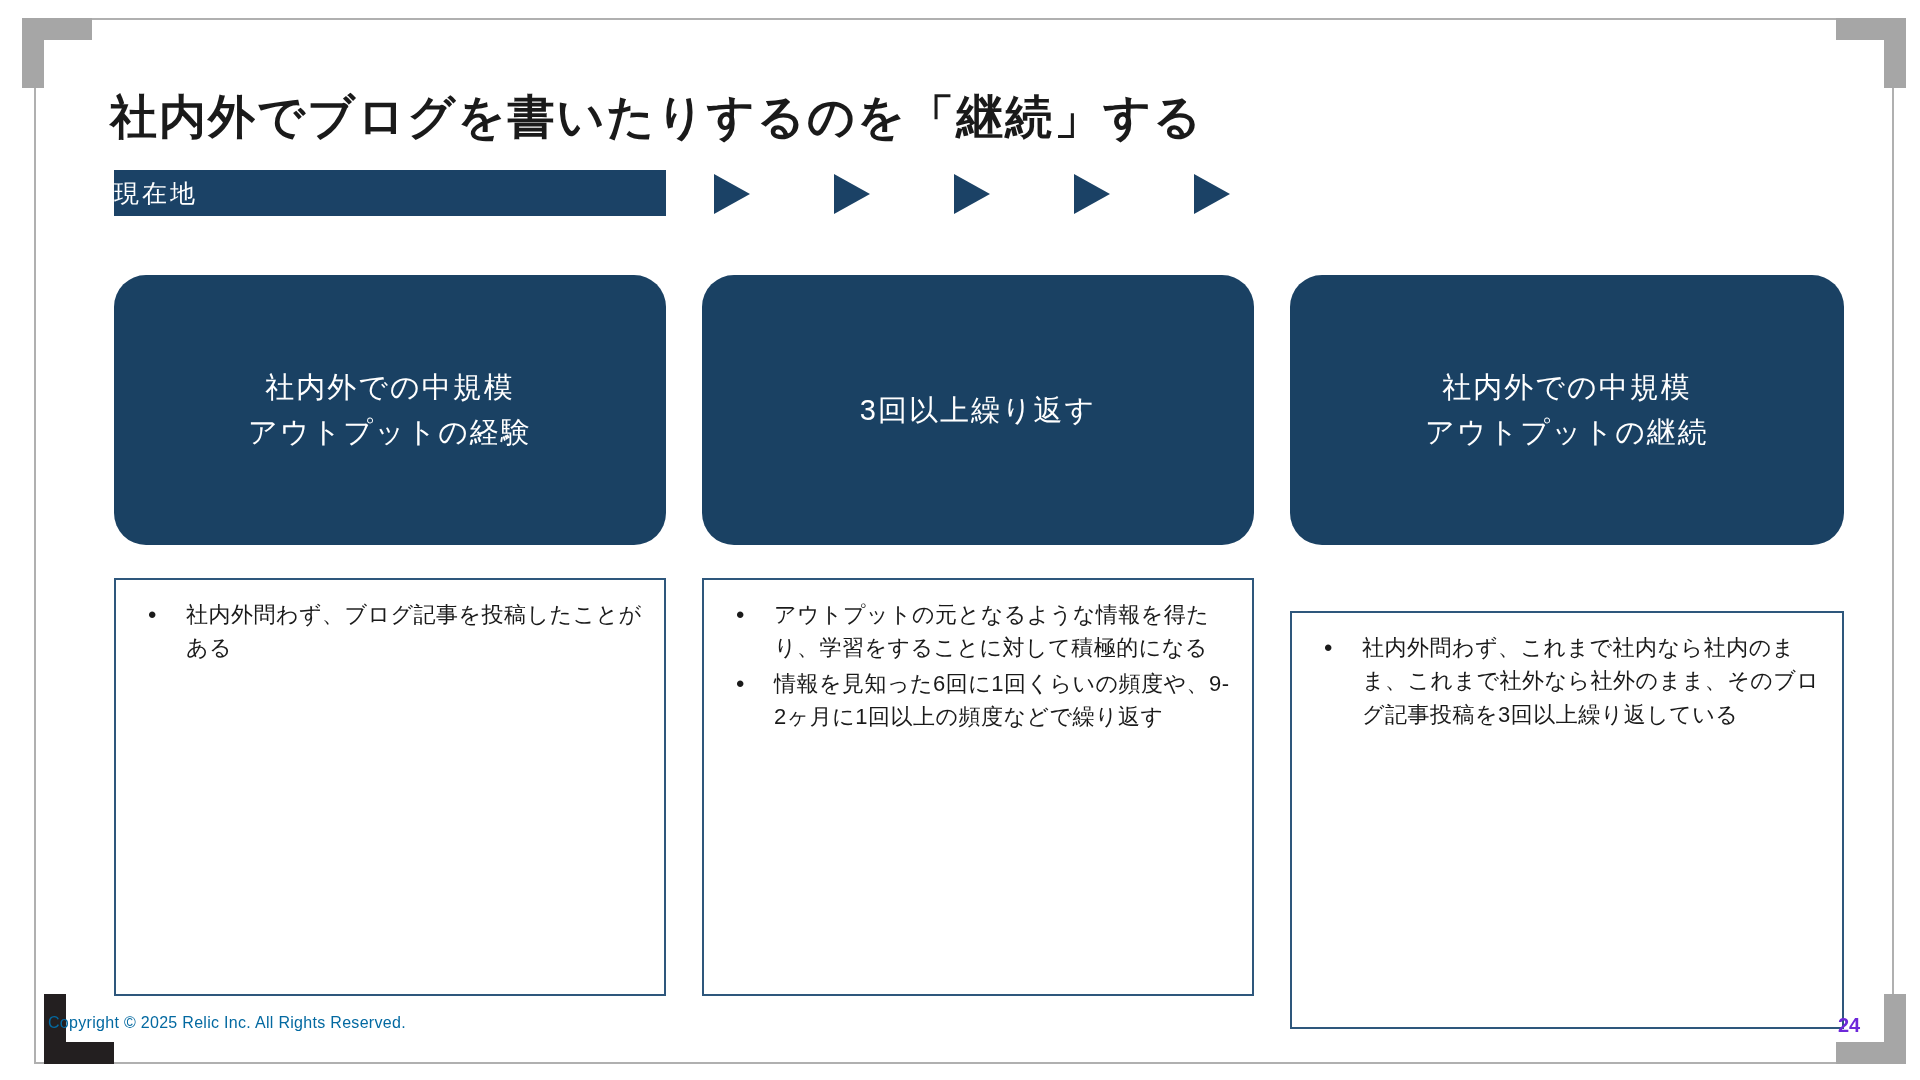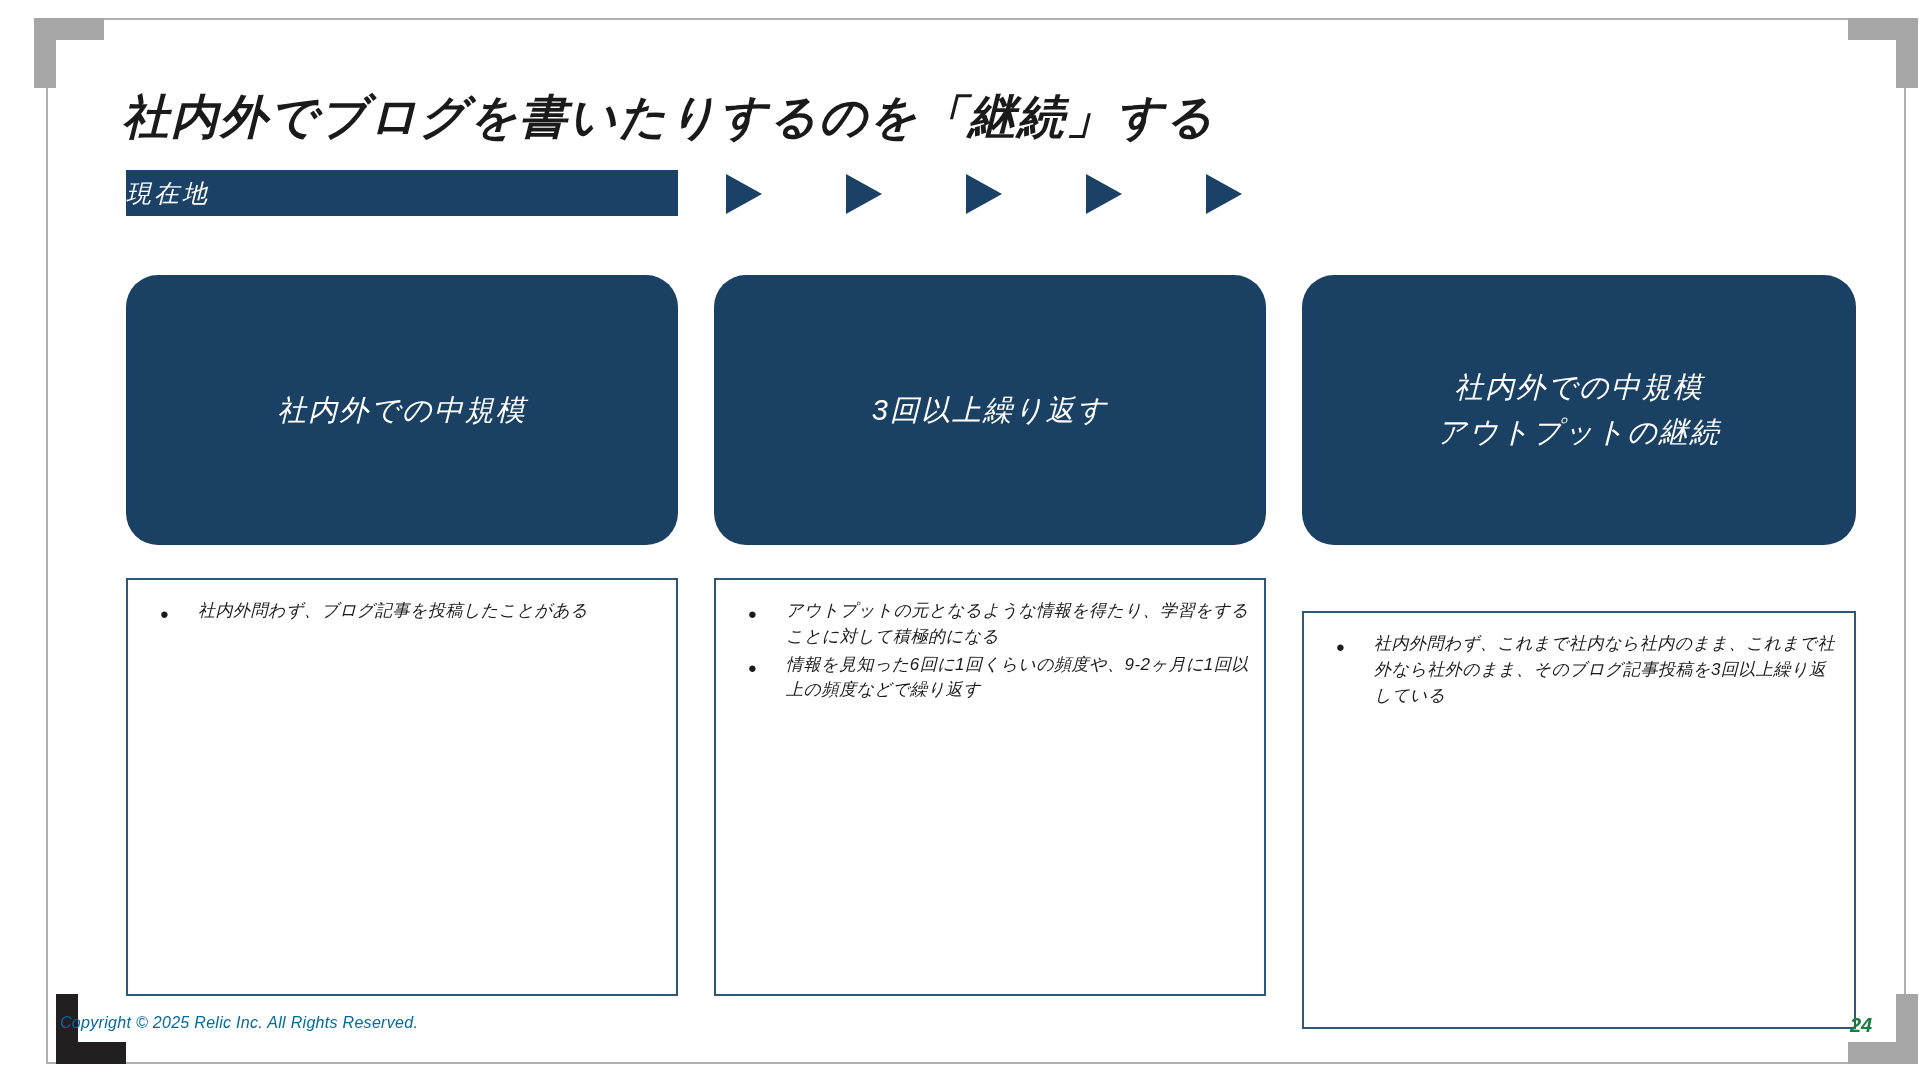--- a/index.html
+++ b/index.html
@@ -10,25 +10,24 @@
   body {
     width: 1920px;
     height: 1080px;
     font-family: "Liberation Sans", "DejaVu Sans", sans-serif;
     overflow: hidden;
     position: relative;
   }
 
   #slide {
     position: absolute;
-    left: 16px; top: 0;
+    left: 4px; top: 0;
     width: 1583px;
     height: 1080px;
     background: #ffffff;
-    font-style: italic;
   }
 
   
   .frame-line {
     position: absolute;
     background: #b0b0b0;
   }
   .frame-top    { left: 30px;  top: 18px;   width: 1860px; height: 2px; }
   .frame-bottom { left: 30px;  top: 1062px; width: 1860px; height: 2px; }
   .frame-left   { left: 30px;  top: 18px;   width: 2px;  height: 1046px; }
@@ -147,21 +146,21 @@
   #detail-panel-2 { left: 1286px; width: 554px; margin-top: 33px; }
 
   .bullet-list {
     margin: 0;
     padding: 0;
     list-style: none;
   }
   .bullet-item {
     position: relative;
     padding-left: 52px;
-    font-size: 17px;
+    font-size: 22px;
     line-height: 1.52;
     color: #1a1a1a;
     letter-spacing: 0.5px;
     margin-bottom: 2px;
   }
   .bullet-item::before {
     content: "\2022";
     position: absolute;
     left: 14px;
     top: -1px;
@@ -177,21 +176,21 @@
     font-size: 16px;
     color: #0369a1;
     letter-spacing: 0.3px;
   }
   #page-number {
     position: absolute;
     left: 1834px;
     top: 1014px;
     font-size: 20px;
     font-weight: bold;
-    color: #15803d;
+    color: #6d28d9;
   }
 </style>
 </head>
 <body>
 
 <div id="slide">
 
   <div class="frame-line frame-top"></div>
   <div class="frame-line frame-bottom"></div>
   <div class="frame-line frame-left"></div>
@@ -225,20 +224,21 @@
     <div class="arrow arrow-1"></div>
     <div class="arrow arrow-2"></div>
     <div class="arrow arrow-3"></div>
     <div class="arrow arrow-4"></div>
   </div>
 
 
   <div class="stage-box" id="stage-box-0">
     <div>
       <span class="boxline">社内外での中規模</span>
+      <span class="boxline">アウトプットの経験</span>
     </div>
   </div>
   <div class="stage-box" id="stage-box-1">
     <div>
       <span class="boxline">3回以上繰り返す</span>
     </div>
   </div>
   <div class="stage-box" id="stage-box-2">
     <div>
       <span class="boxline">社内外での中規模</span>

